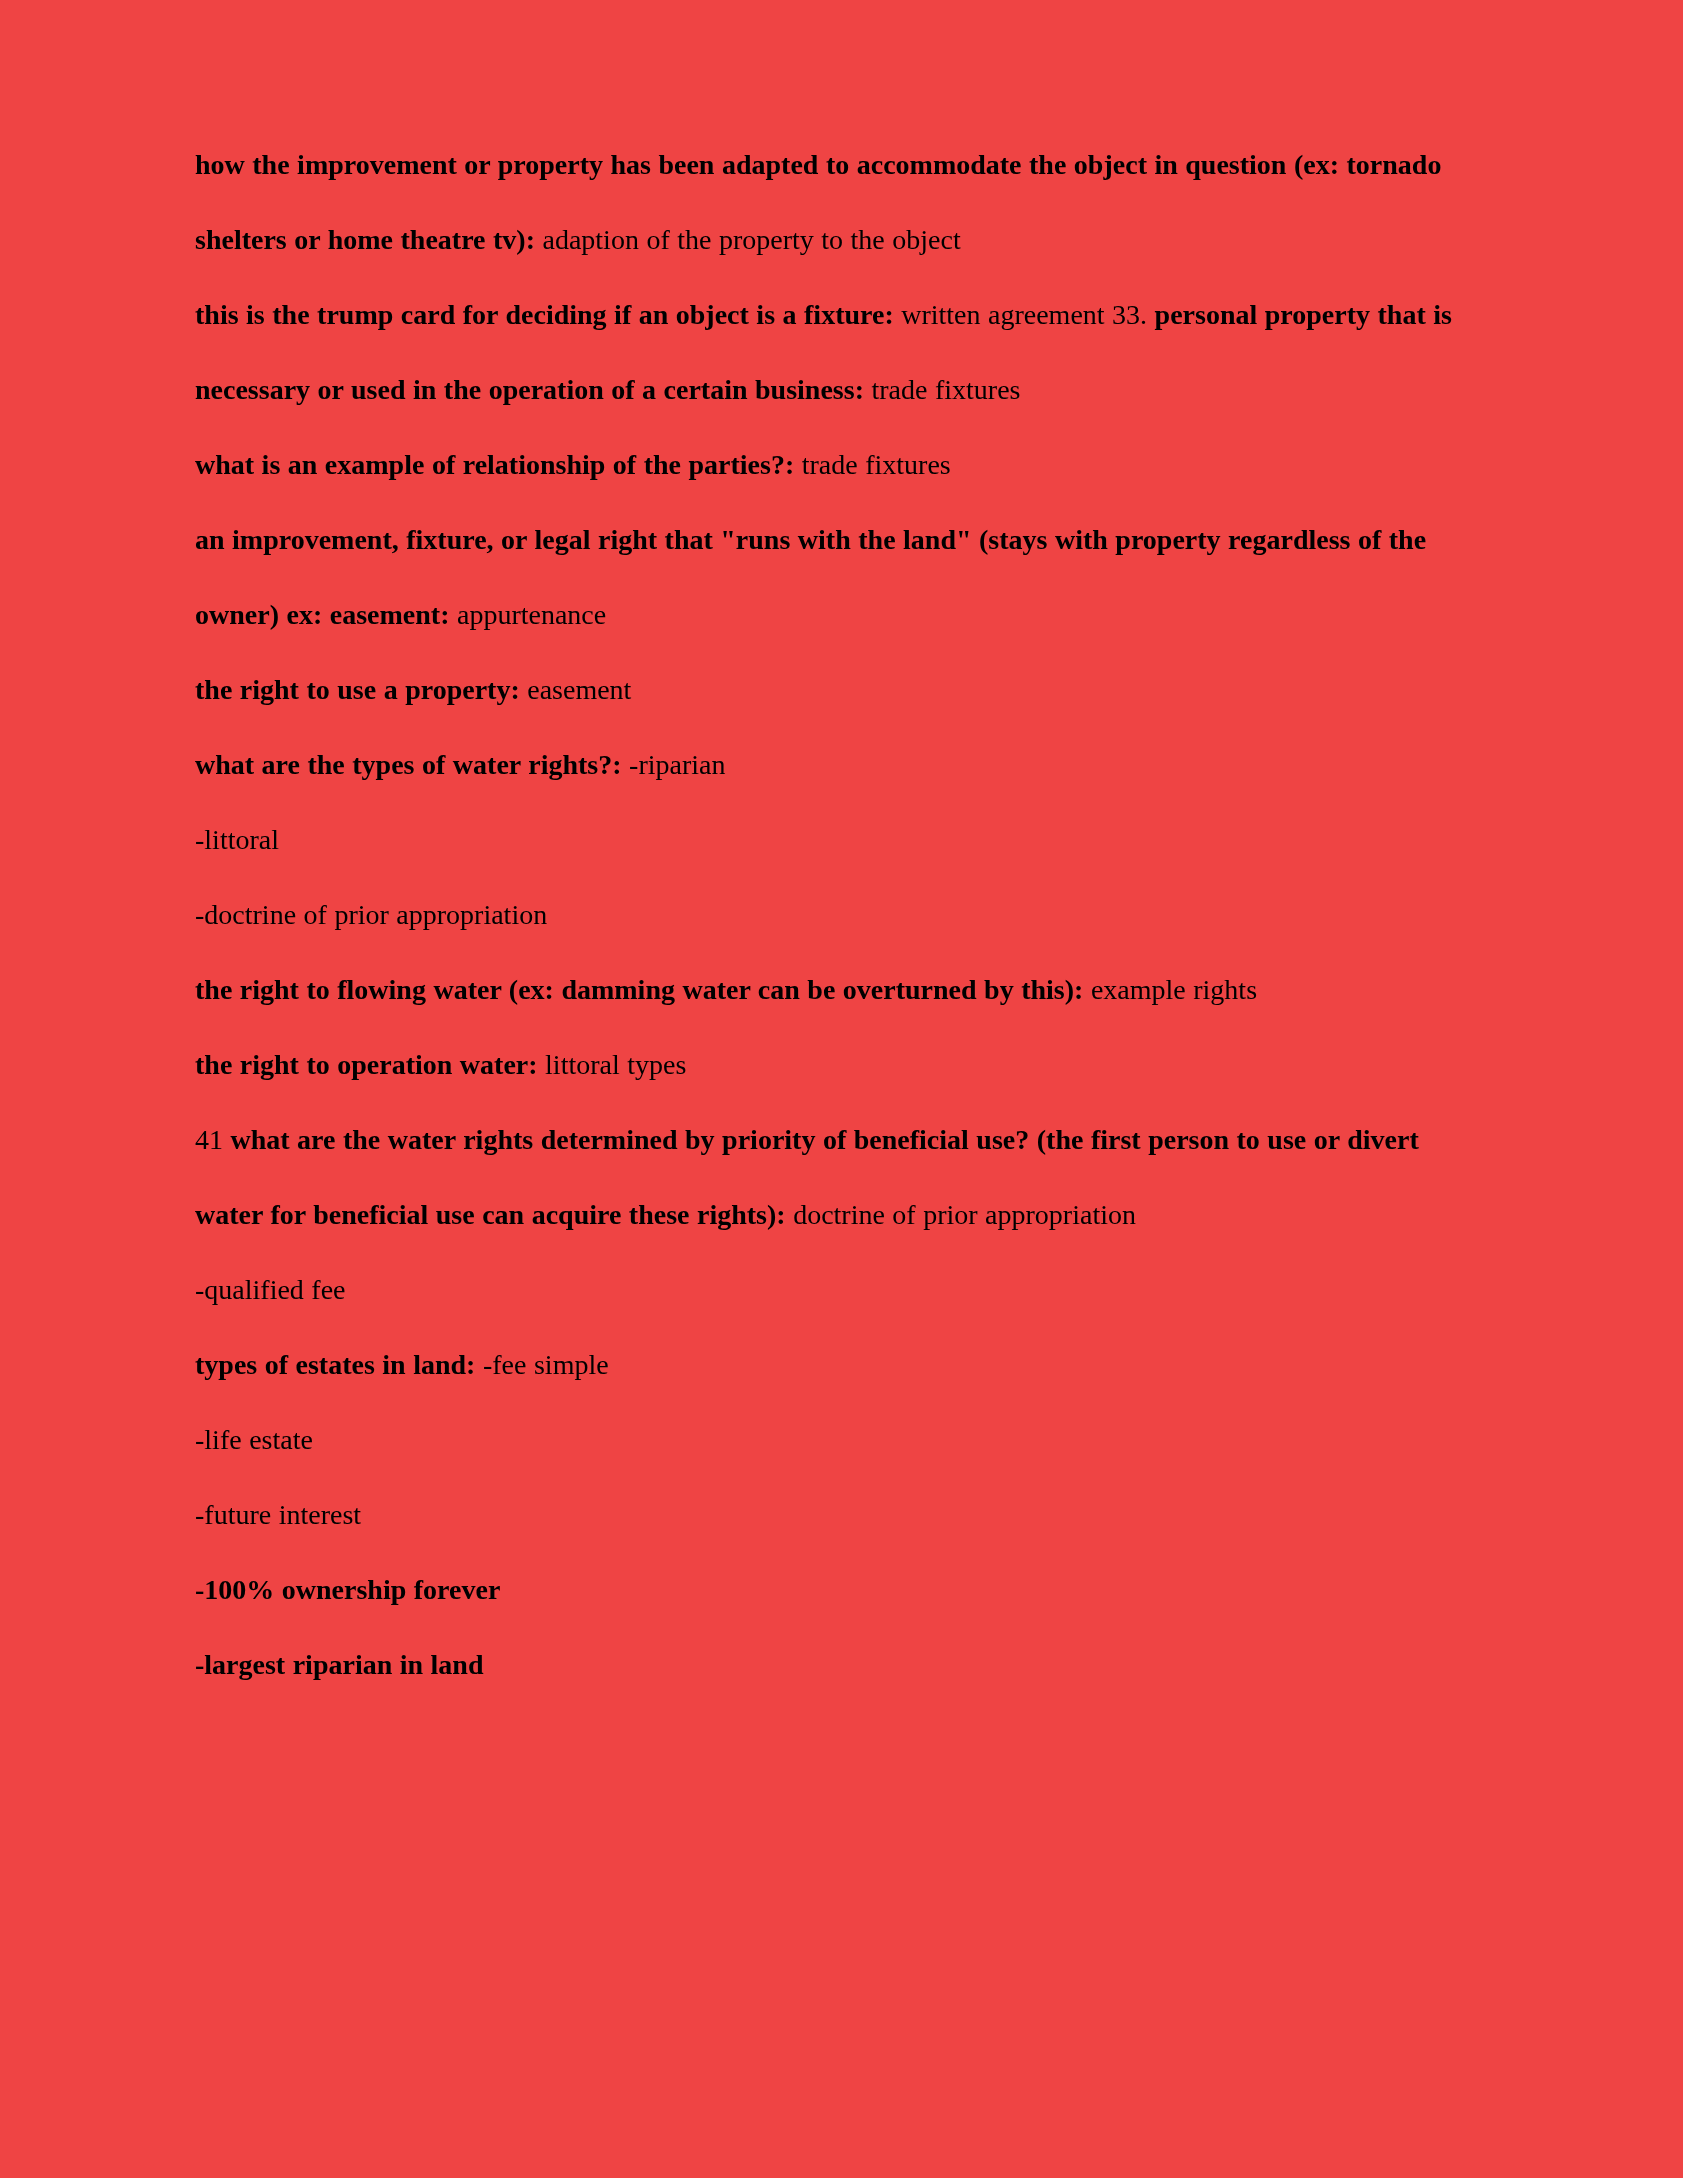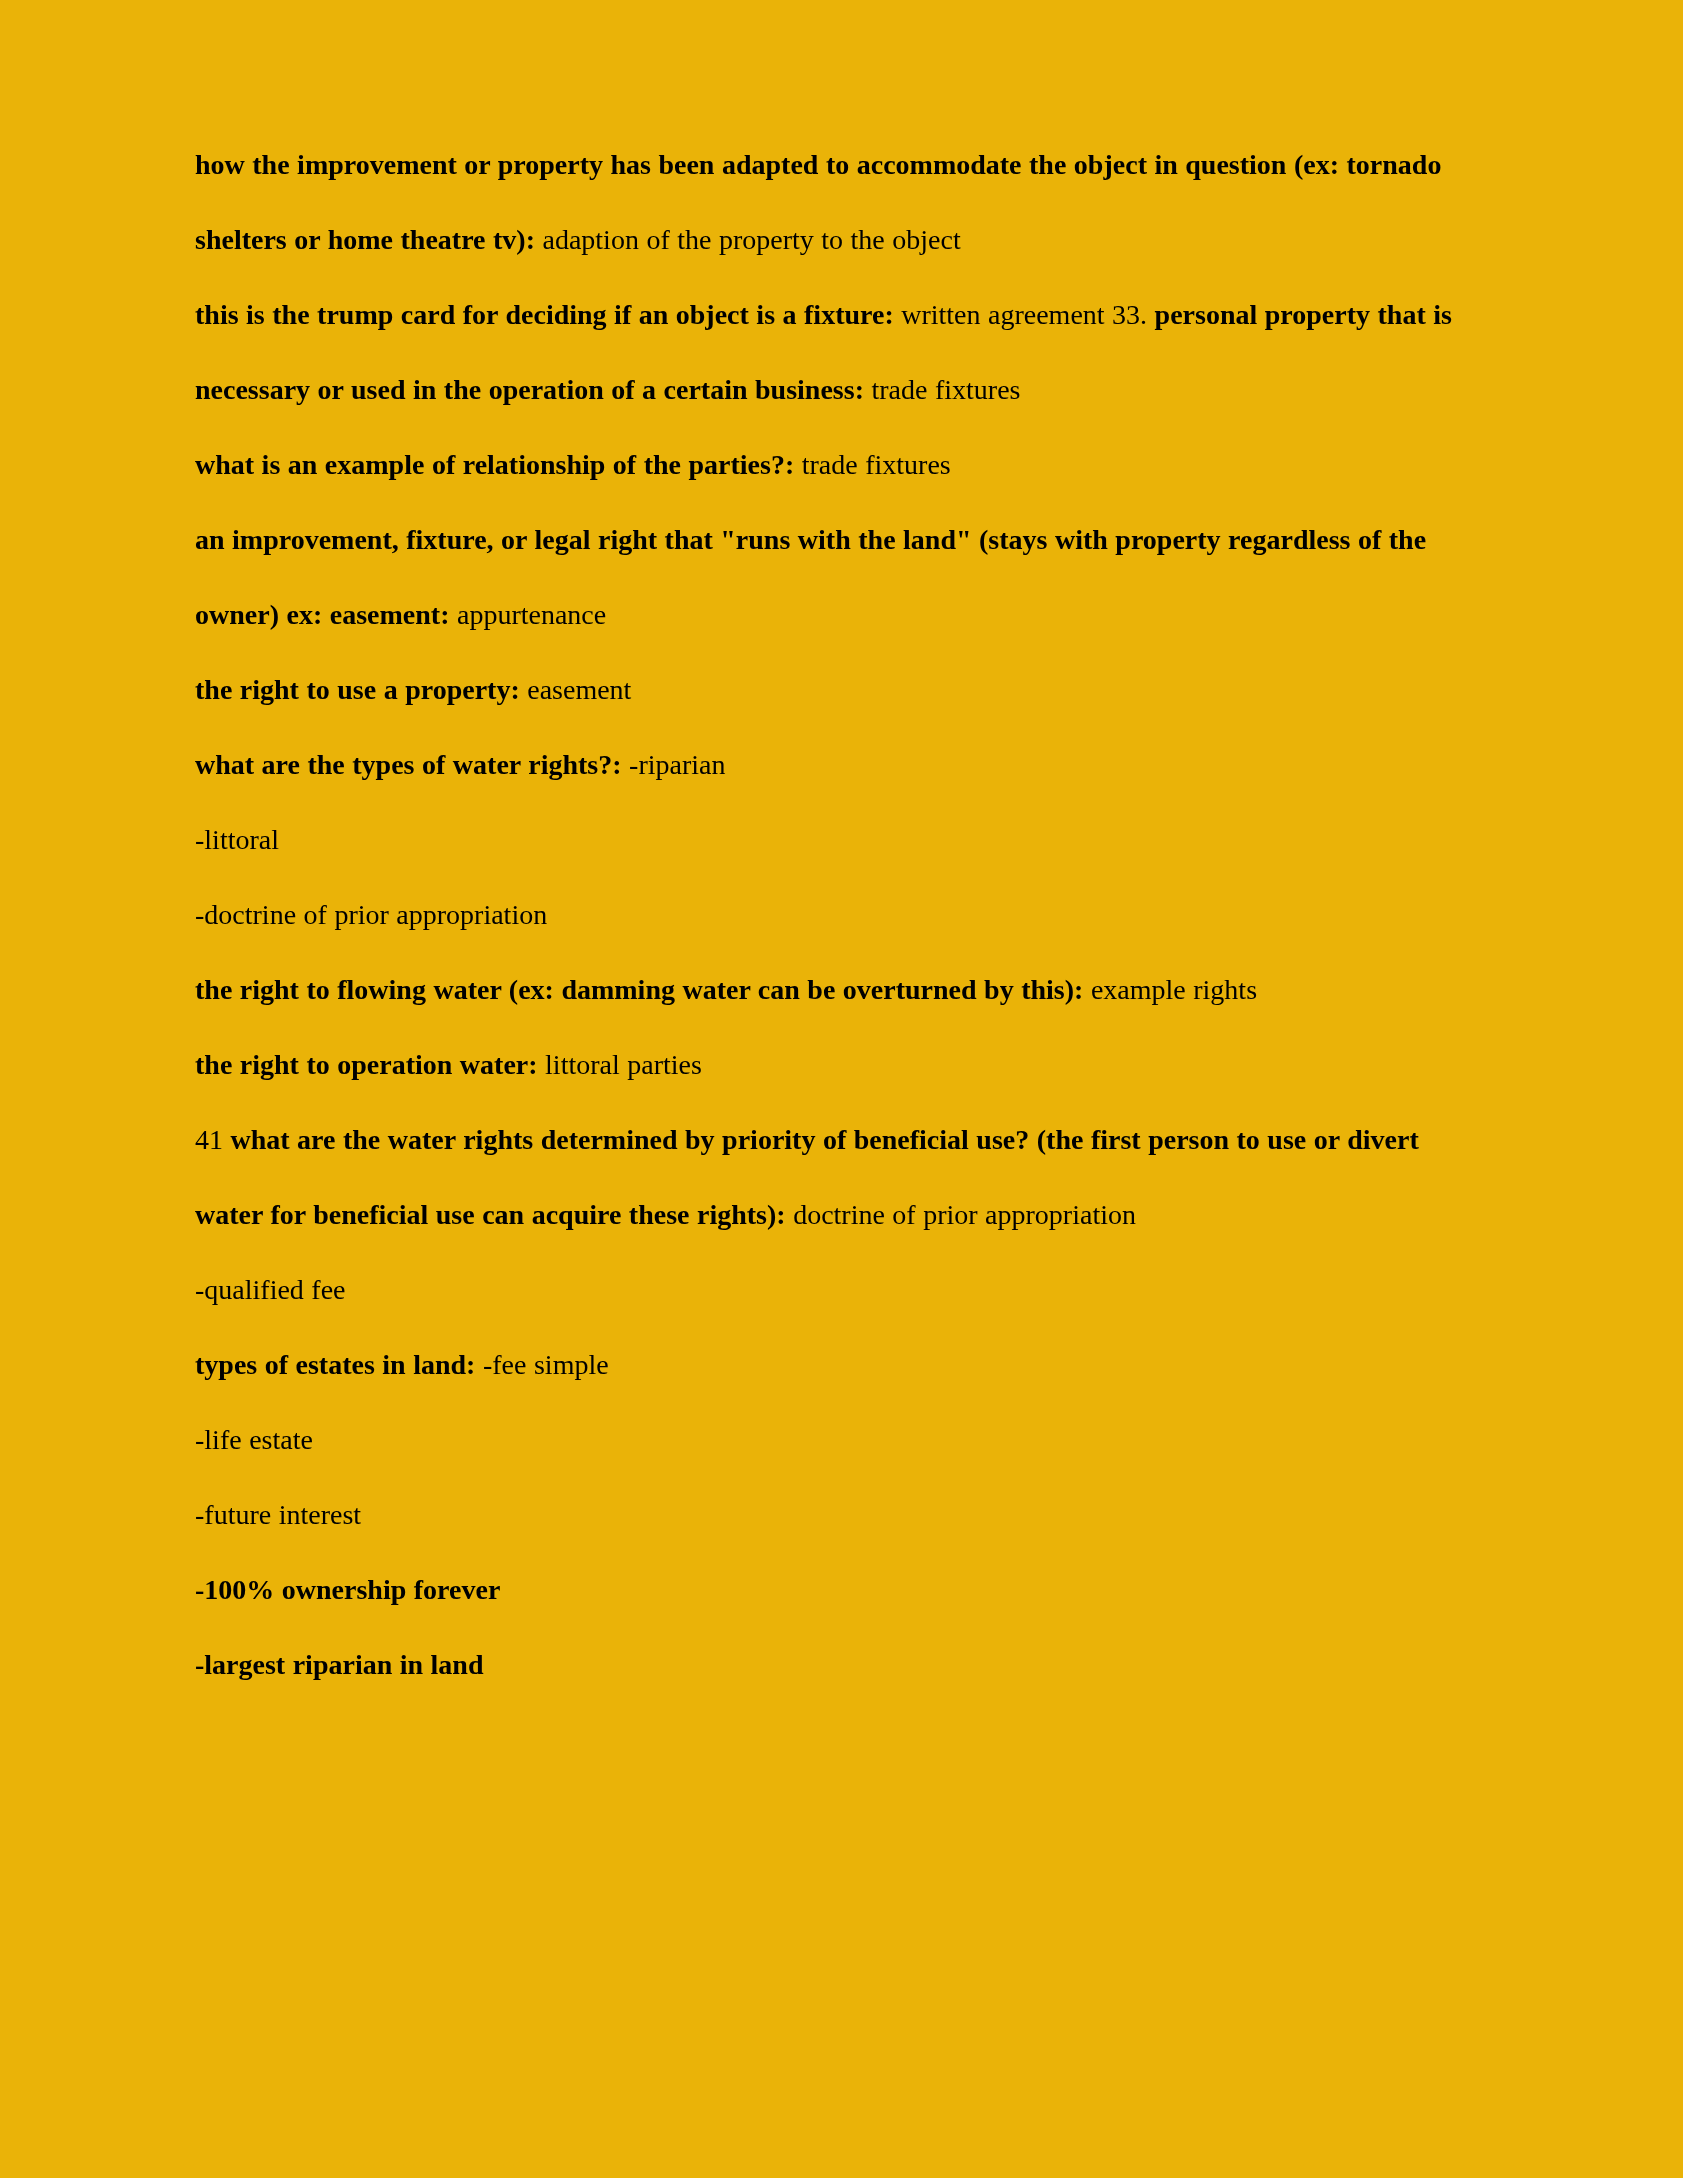--- a/index.html
+++ b/index.html
@@ -10,21 +10,21 @@
   }
   body {
     font-family: "Liberation Serif", "DejaVu Serif", serif;
     color: #000000;
   }
   .page {
     position: relative;
     width: 1683px;
     height: 2178px;
     margin: 0 auto;
-    background: #eab308;
+    background: #ef4444;
     overflow: hidden;
     box-sizing: border-box;
   }
   .doc-body {
     position: absolute;
     left: 195px;
     top: 127px;
     width: 1282px;
   }
   .para {
@@ -52,21 +52,21 @@
 
   <p class="para"><span class="term">how the improvement or property has been adapted to accommodate the object in question (ex: tornado shelters or home theatre tv):</span><span class="def"> adaption of the property to the object</span></p>
       <p class="para"><span class="term">this is the trump card for deciding if an object is a fixture:</span><span class="def"> written agreement 33. </span><span class="term">personal property that is necessary or used in the operation of a certain business:</span><span class="def"> trade fixtures</span></p>
       <p class="para"><span class="term">what is an example of relationship of the parties?:</span><span class="def"> trade fixtures</span></p>
       <p class="para"><span class="term">an improvement, fixture, or legal right that "runs with the land" (stays with property regardless of the owner) ex: easement:</span><span class="def"> appurtenance</span></p>
       <p class="para"><span class="term">the right to use a property:</span><span class="def"> easement</span></p>
       <p class="para"><span class="term">what are the types of water rights?:</span><span class="def"> -riparian</span></p>
       <p class="para"><span class="def">-littoral</span></p>
       <p class="para"><span class="def">-doctrine of prior appropriation</span></p>
       <p class="para"><span class="term">the right to flowing water (ex: damming water can be overturned by this):</span><span class="def"> example rights</span></p>
-      <p class="para"><span class="term">the right to operation water:</span><span class="def"> littoral parties</span></p>
+      <p class="para"><span class="term">the right to operation water:</span><span class="def"> littoral types</span></p>
       <p class="para"><span class="def">41 </span><span class="term">what are the water rights determined by priority of beneficial use? (the first person to use or divert water for beneficial use can acquire these rights):</span><span class="def"> doctrine of prior appropriation</span></p>
       <p class="para"><span class="def">-qualified fee</span></p>
       <p class="para"><span class="term">types of estates in land:</span><span class="def"> -fee simple</span></p>
       <p class="para"><span class="def">-life estate</span></p>
       <p class="para"><span class="def">-future interest</span></p>
       <p class="para"><span class="term">-100% ownership forever</span></p>
       <p class="para"><span class="term">-largest riparian in land</span></p>
     </div>
 </div>
 

